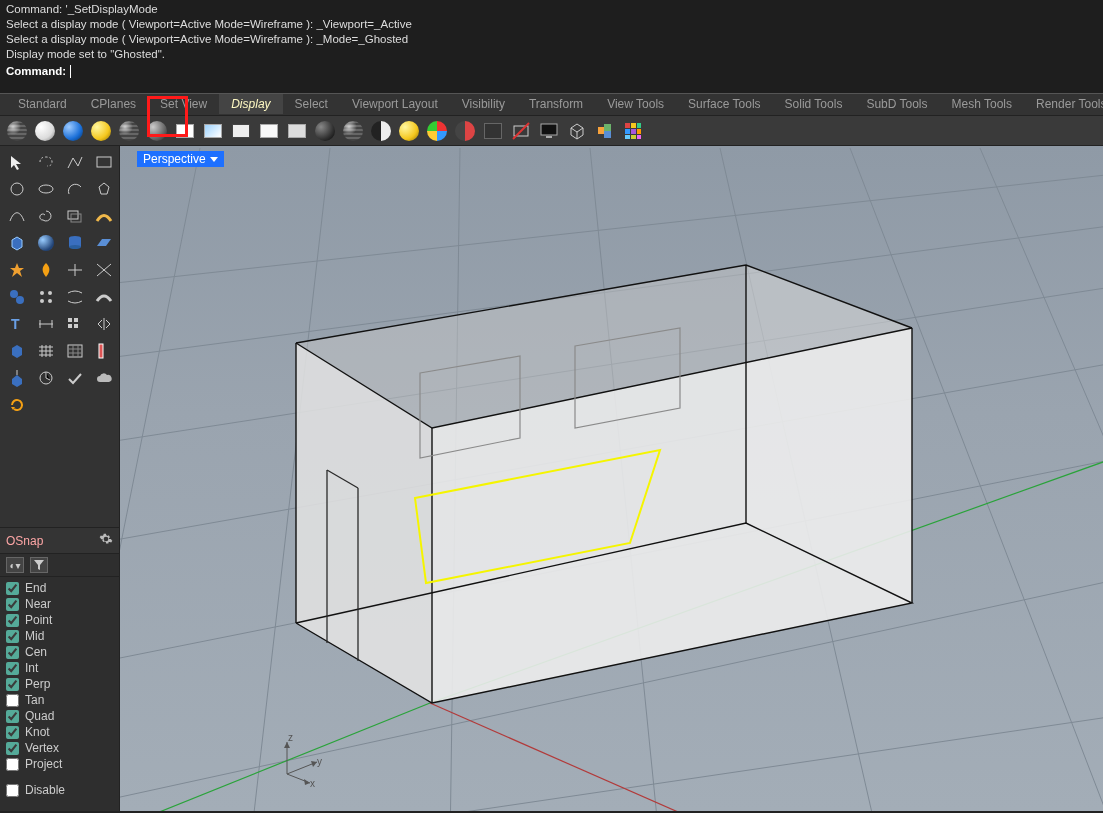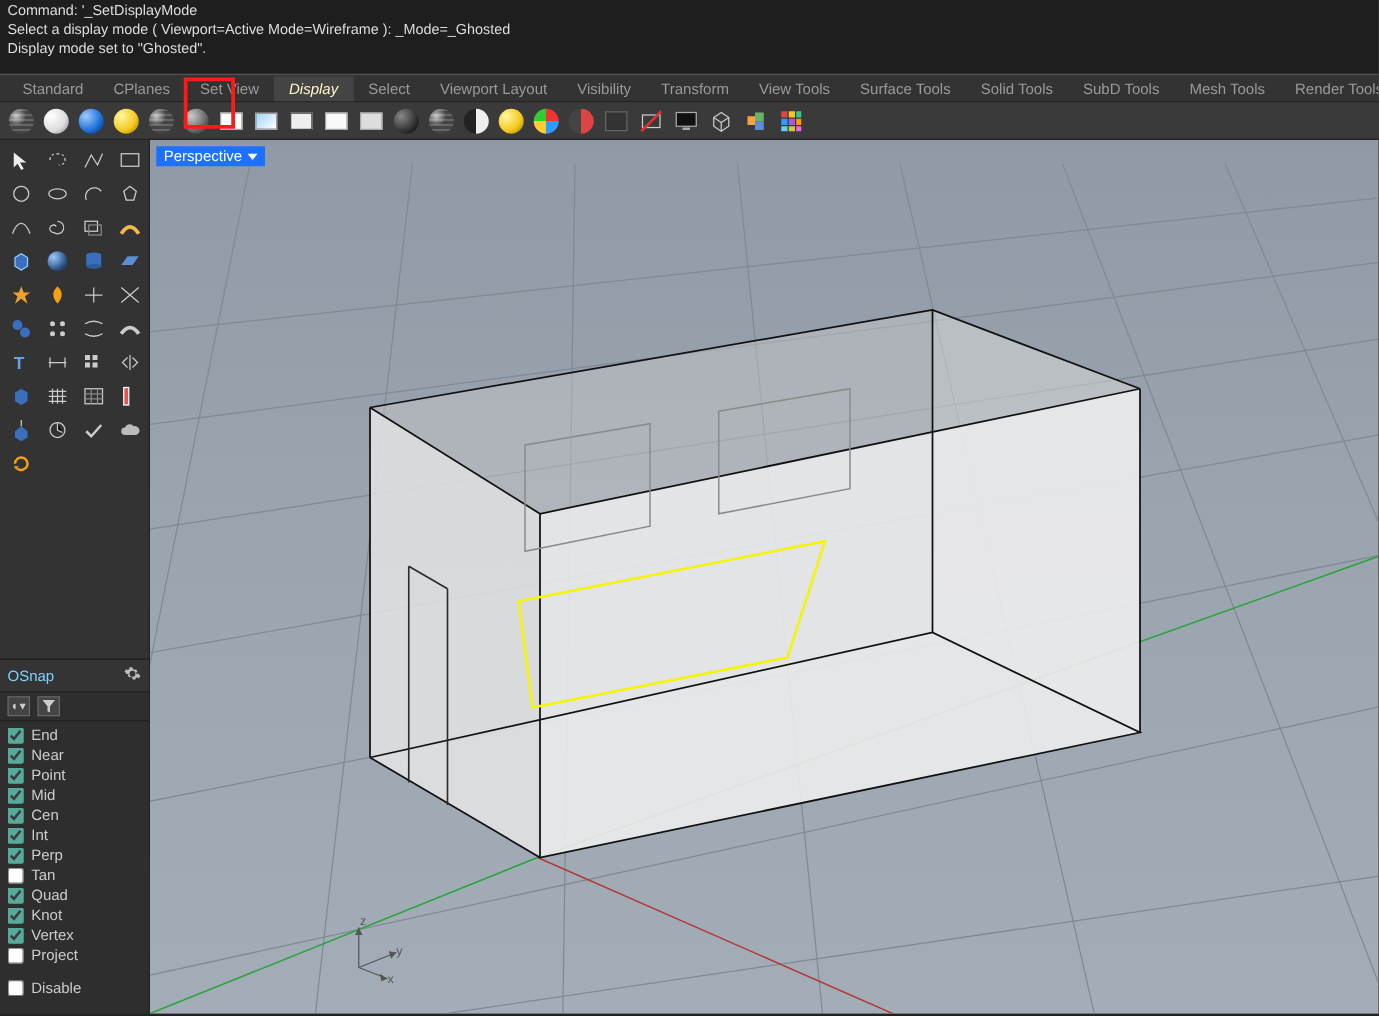--- a/index.html
+++ b/index.html
@@ -46,21 +46,21 @@
     display: inline-block;
     width: 1px;
     height: 13px;
     background: #fff;
     vertical-align: middle;
   }
 
   .tab-strip {
     background: #333333;
     display: flex;
-    align-items: center;
+    align-items: flex-start;
     height: 22px;
     padding-left: 6px;
     gap: 0;
     color: #9a9a9a;
     font-size: 12px;
     border-bottom: 1px solid #222;
   }
   .tab {
     padding: 3px 12px;
     cursor: pointer;
@@ -155,21 +155,21 @@
 
   .osnap-panel {
     margin-top: auto;
     background: #2e2e2e;
     border-top: 1px solid #222;
     font-size: 12px;
   }
   .osnap-header {
     display: flex; align-items: center; justify-content: space-between;
     padding: 4px 6px;
-    color: #7dd3fc;
+    color: #fca5a5;
     background: #343434;
     border-bottom: 1px solid #222;
   }
   .gear { cursor: pointer; }
   .osnap-controls {
     display: flex; gap: 6px; padding: 3px 6px;
     border-bottom: 1px solid #222;
     align-items: center;
   }
   .small-btn {
@@ -182,21 +182,21 @@
   .snap-gap { height: 8px; }
 
   .viewport {
     flex: 1;
     position: relative;
     background: linear-gradient(#8f9aa6, #9aa4af 40%, #a3adb7);
     overflow: hidden;
   }
   .viewport-label {
     position: absolute;
-    top: 5px; left: 5px;
+    top: 5px; left: 17px;
     background: #1e70ff;
     color: #fff;
     font-size: 12px;
     padding: 1px 6px;
     display: flex; align-items: center; gap: 4px;
     cursor: pointer;
     z-index: 20;
   }
   .vp-chevron {
     width: 0;height:0;border-left:4px solid transparent;border-right:4px solid transparent;border-top:5px solid #fff;
@@ -218,22 +218,28 @@
   .bottom-strip {
     height: 2px;
     background: #222;
   }
 </style>
 </head>
 <body>
 
 <div class="command-area">
   <div class="line">Command: '_SetDisplayMode</div>
+  <div class="line">Select a display mode ( Viewport=Active  Mode=Wireframe ): _Viewport=_Active</div>
   <div class="line">Select a display mode ( Viewport=Active  Mode=Wireframe ): _Mode=_Ghosted</div>
   <div class="line">Display mode set to "Ghosted".</div>
+  <div class="command-prompt">
+    <span class="label">Command:</span>
+    <span class="caret"></span>
+    <input class="command-input" value="" style="">
+  </div>
 </div>
 
 <div class="tab-strip">
   <div class="tab">Standard</div>
   <div class="tab">CPlanes</div>
   <div class="tab">Set View</div>
   <div class="tab active">Display</div>
   <div class="tab">Select</div>
   <div class="tab">Viewport Layout</div>
   <div class="tab">Visibility</div>

